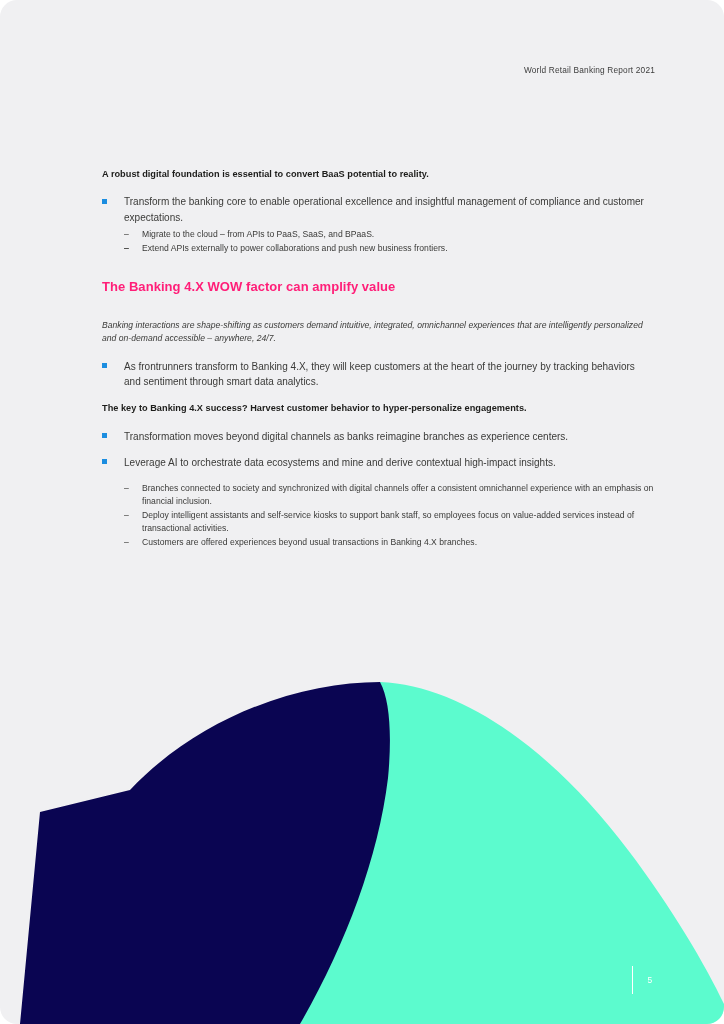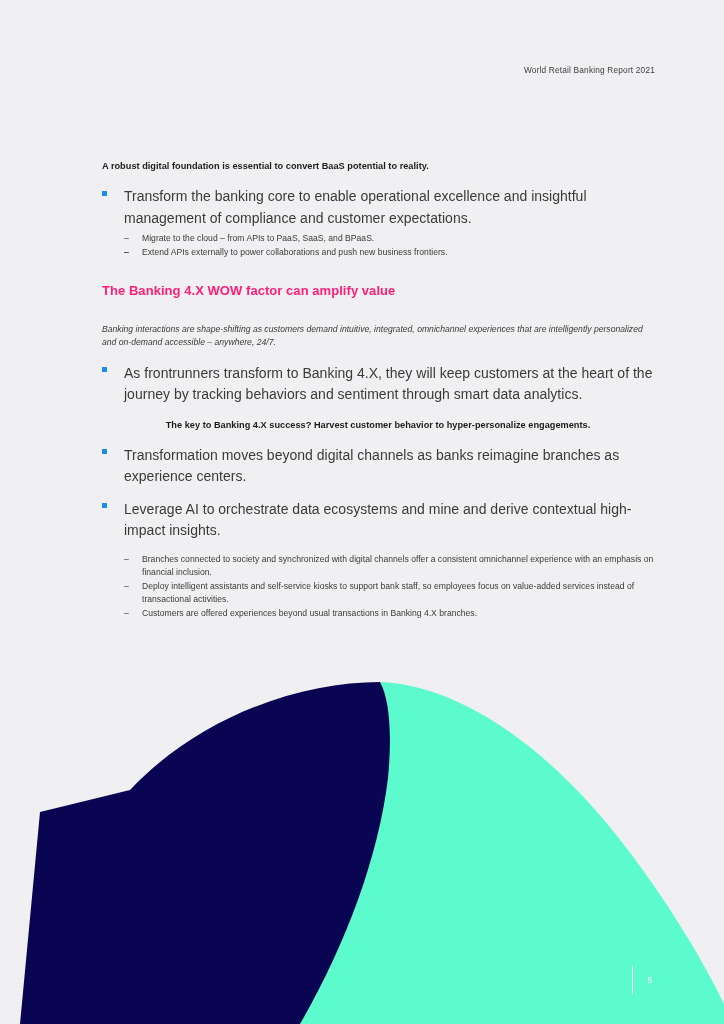--- a/index.html
+++ b/index.html
@@ -9,52 +9,53 @@
   }
   body {
     font-family: "Liberation Sans", sans-serif;
   }
   #page {
     position: relative;
     width: 724px;
     height: 1024px;
     background: #f0f0f2;
     overflow: hidden;
+    border-radius: 17px;
   }
 
   
   .running-header {
     position: absolute;
     top: 65px;
     right: 69px;
     font-size: 8.3px;
     letter-spacing: 0.18px;
     color: #3c3c3c;
     white-space: nowrap;
   }
 
   
   .content {
     position: absolute;
     left: 102px;
-    top: 160px;
+    top: 168px;
     width: 552px;
     z-index: 4;
   }
 
   .lead {
     font-size: 9.2px;
     font-weight: bold;
     color: #1d1d1b;
     letter-spacing: 0.02px;
     line-height: 1.34;
     margin: 0;
   }
   .lead.sp-a { margin-top: 0; }
-  .lead.sp-c { margin-top: 13px; text-align: center; }
+  .lead.sp-c { margin-top: 13px; }
 
   .para {
     font-size: 8.6px;
     color: #3a3a38;
     line-height: 1.52;
     margin: 0;
     letter-spacing: 0.01px;
     font-style: italic;
   }
   .para.sp { margin-top: 16px; }
@@ -75,21 +76,21 @@
     list-style: none;
     margin: 0;
     padding: 0;
   }
   ul.blist.gap-top { margin-top: 14px; }
   ul.blist.gap-top-sm { margin-top: 12px; }
 
   li.bullet {
     position: relative;
     padding-left: 22px;
-    font-size: 14px;
+    font-size: 10px;
     color: #3a3a38;
     line-height: 1.52;
     letter-spacing: 0.01px;
     margin-bottom: 0;
   }
   li.bullet + li.bullet { margin-top: 11px; }
 
   .sq {
     position: absolute;
     left: 0;

